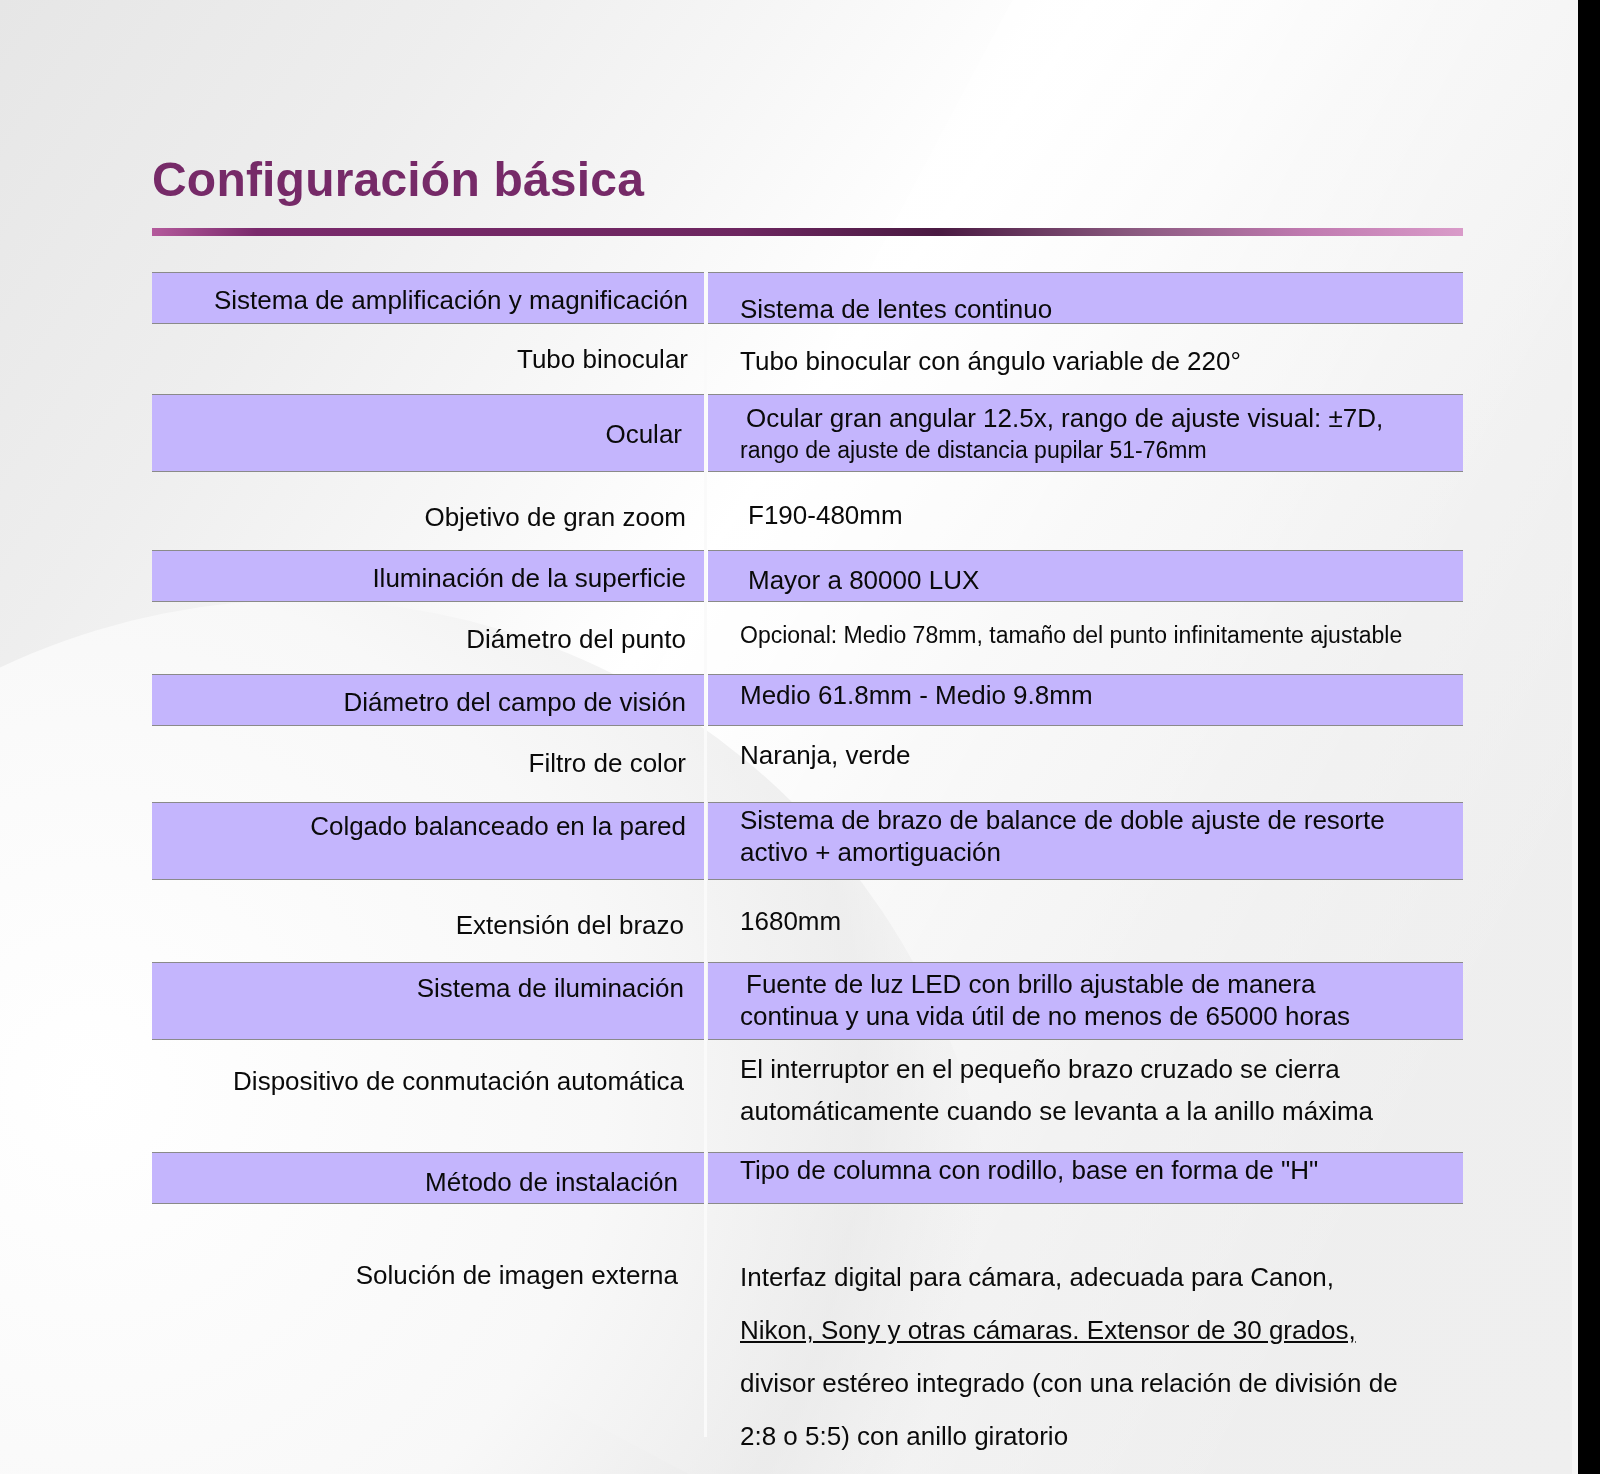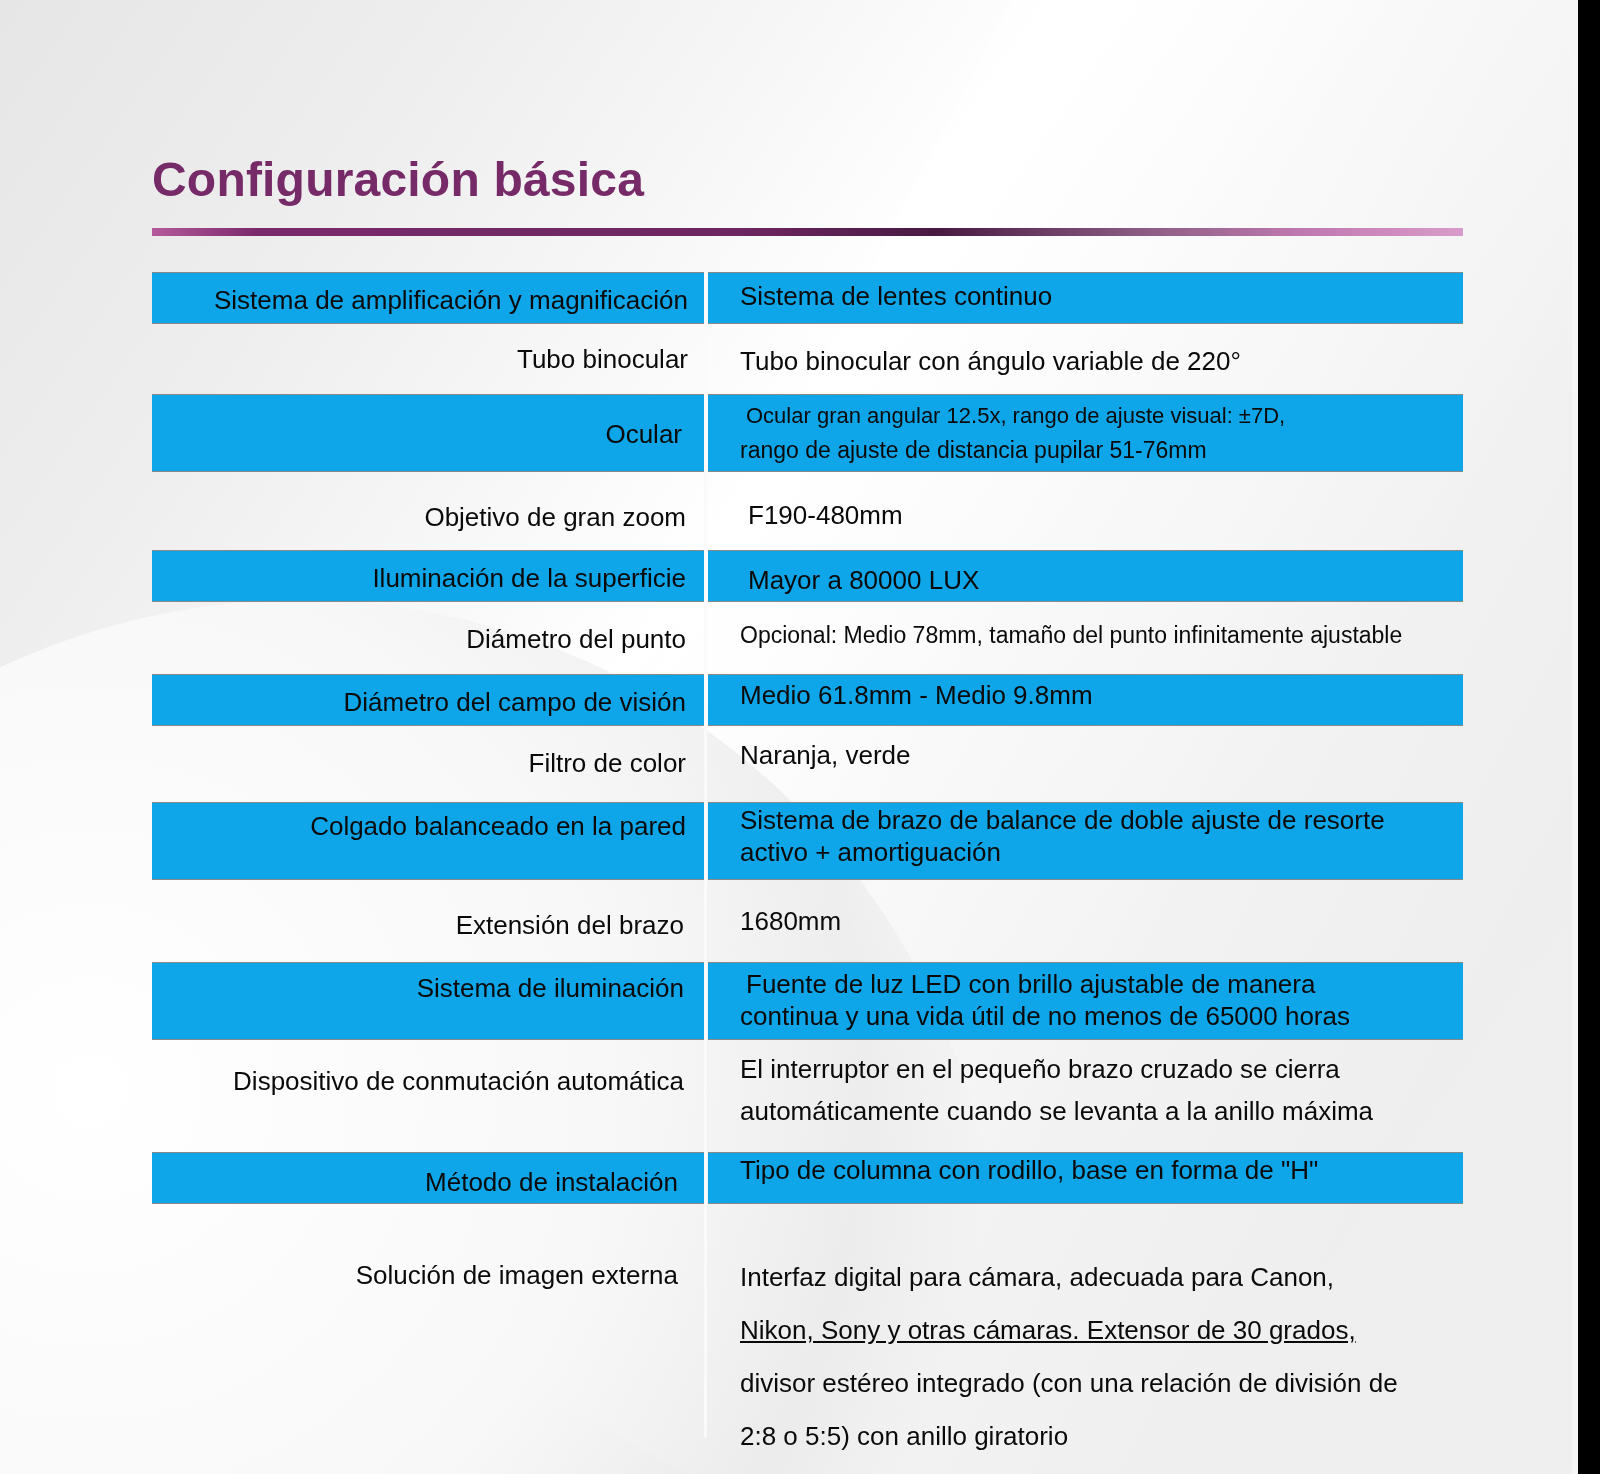--- a/index.html
+++ b/index.html
@@ -35,21 +35,21 @@
   .title-rule {
     position: absolute; left: 152px; top: 228px; width: 1311px; height: 8px;
     background: linear-gradient(90deg, #b45a9c 0%, #7a2a6c 8%, #6d2660 45%, #4a1a42 60%, #8b5a80 75%, #c07ab0 88%, #d99bc9 100%);
   }
 
   .divider {
     position: absolute; left: 704px; top: 272px; width: 3px; height: 1165px; background: #fafafa;
   }
 
   .row { position: absolute; left: 152px; width: 1311px; }
-  .row.dark .cell { background: #0ea5e9; }
+  .row.dark .cell { background: #c4b5fd; }
   .row .cell {
     position: absolute; top: 0; height: 100%; box-sizing: border-box;
     color: #0a0a0a;
   }
   .row .lbl { left: 0; width: 552px; text-align: right; padding-right: 16px; font-size: 26px; }
   .row .val { left: 556px; width: 755px; padding-left: 32px; font-size: 26px; }
   .row.dark .cell { border-top: 1px solid #8a8a8a; border-bottom: 1px solid #8a8a8a; }
   .txt { position: absolute; white-space: nowrap; }
 </style>
 </head>
@@ -65,39 +65,39 @@
 <h1 class="title">Configuración básica</h1>
 <div class="title-rule"></div>
 
 <div class="divider"></div>
 
 <div class="row dark" style="top:272px;height:52px;">
   <div class="cell lbl">
     <span class="txt" style="right:16px;top:12px;">Sistema de amplificación y magnificación</span>
   </div>
   <div class="cell val">
-    <span class="txt" style="left:32px;top:8px;">Sistema de lentes continuo</span>
+    <span class="txt" style="left:32px;top:21px;">Sistema de lentes continuo</span>
   </div>
 </div>
 
 <div class="row" style="top:324px;height:70px;">
   <div class="cell lbl">
     <span class="txt" style="right:16px;top:20px;">Tubo binocular</span>
   </div>
   <div class="cell val">
     <span class="txt" style="left:32px;top:22px;">Tubo binocular con ángulo variable de 220°</span>
   </div>
 </div>
 
 <div class="row dark" style="top:394px;height:78px;border-radius:17px;">
   <div class="cell lbl">
     <span class="txt" style="right:22px;top:24px;">Ocular</span>
   </div>
   <div class="cell val">
-    <span class="txt" style="left:38px;top:8px;font-size:22px;">Ocular gran angular 12.5x, rango de ajuste visual: ±7D,</span>
+    <span class="txt" style="left:38px;top:8px;font-size:26px;">Ocular gran angular 12.5x, rango de ajuste visual: ±7D,</span>
     <span class="txt" style="left:32px;top:42px;font-size:23px;">rango de ajuste de distancia pupilar 51-76mm</span>
   </div>
 </div>
 
 <div class="row" style="top:472px;height:78px;">
   <div class="cell lbl">
     <span class="txt" style="right:18px;top:30px;">Objetivo de gran zoom</span>
   </div>
   <div class="cell val">
     <span class="txt" style="left:40px;top:28px;">F190-480mm</span>

